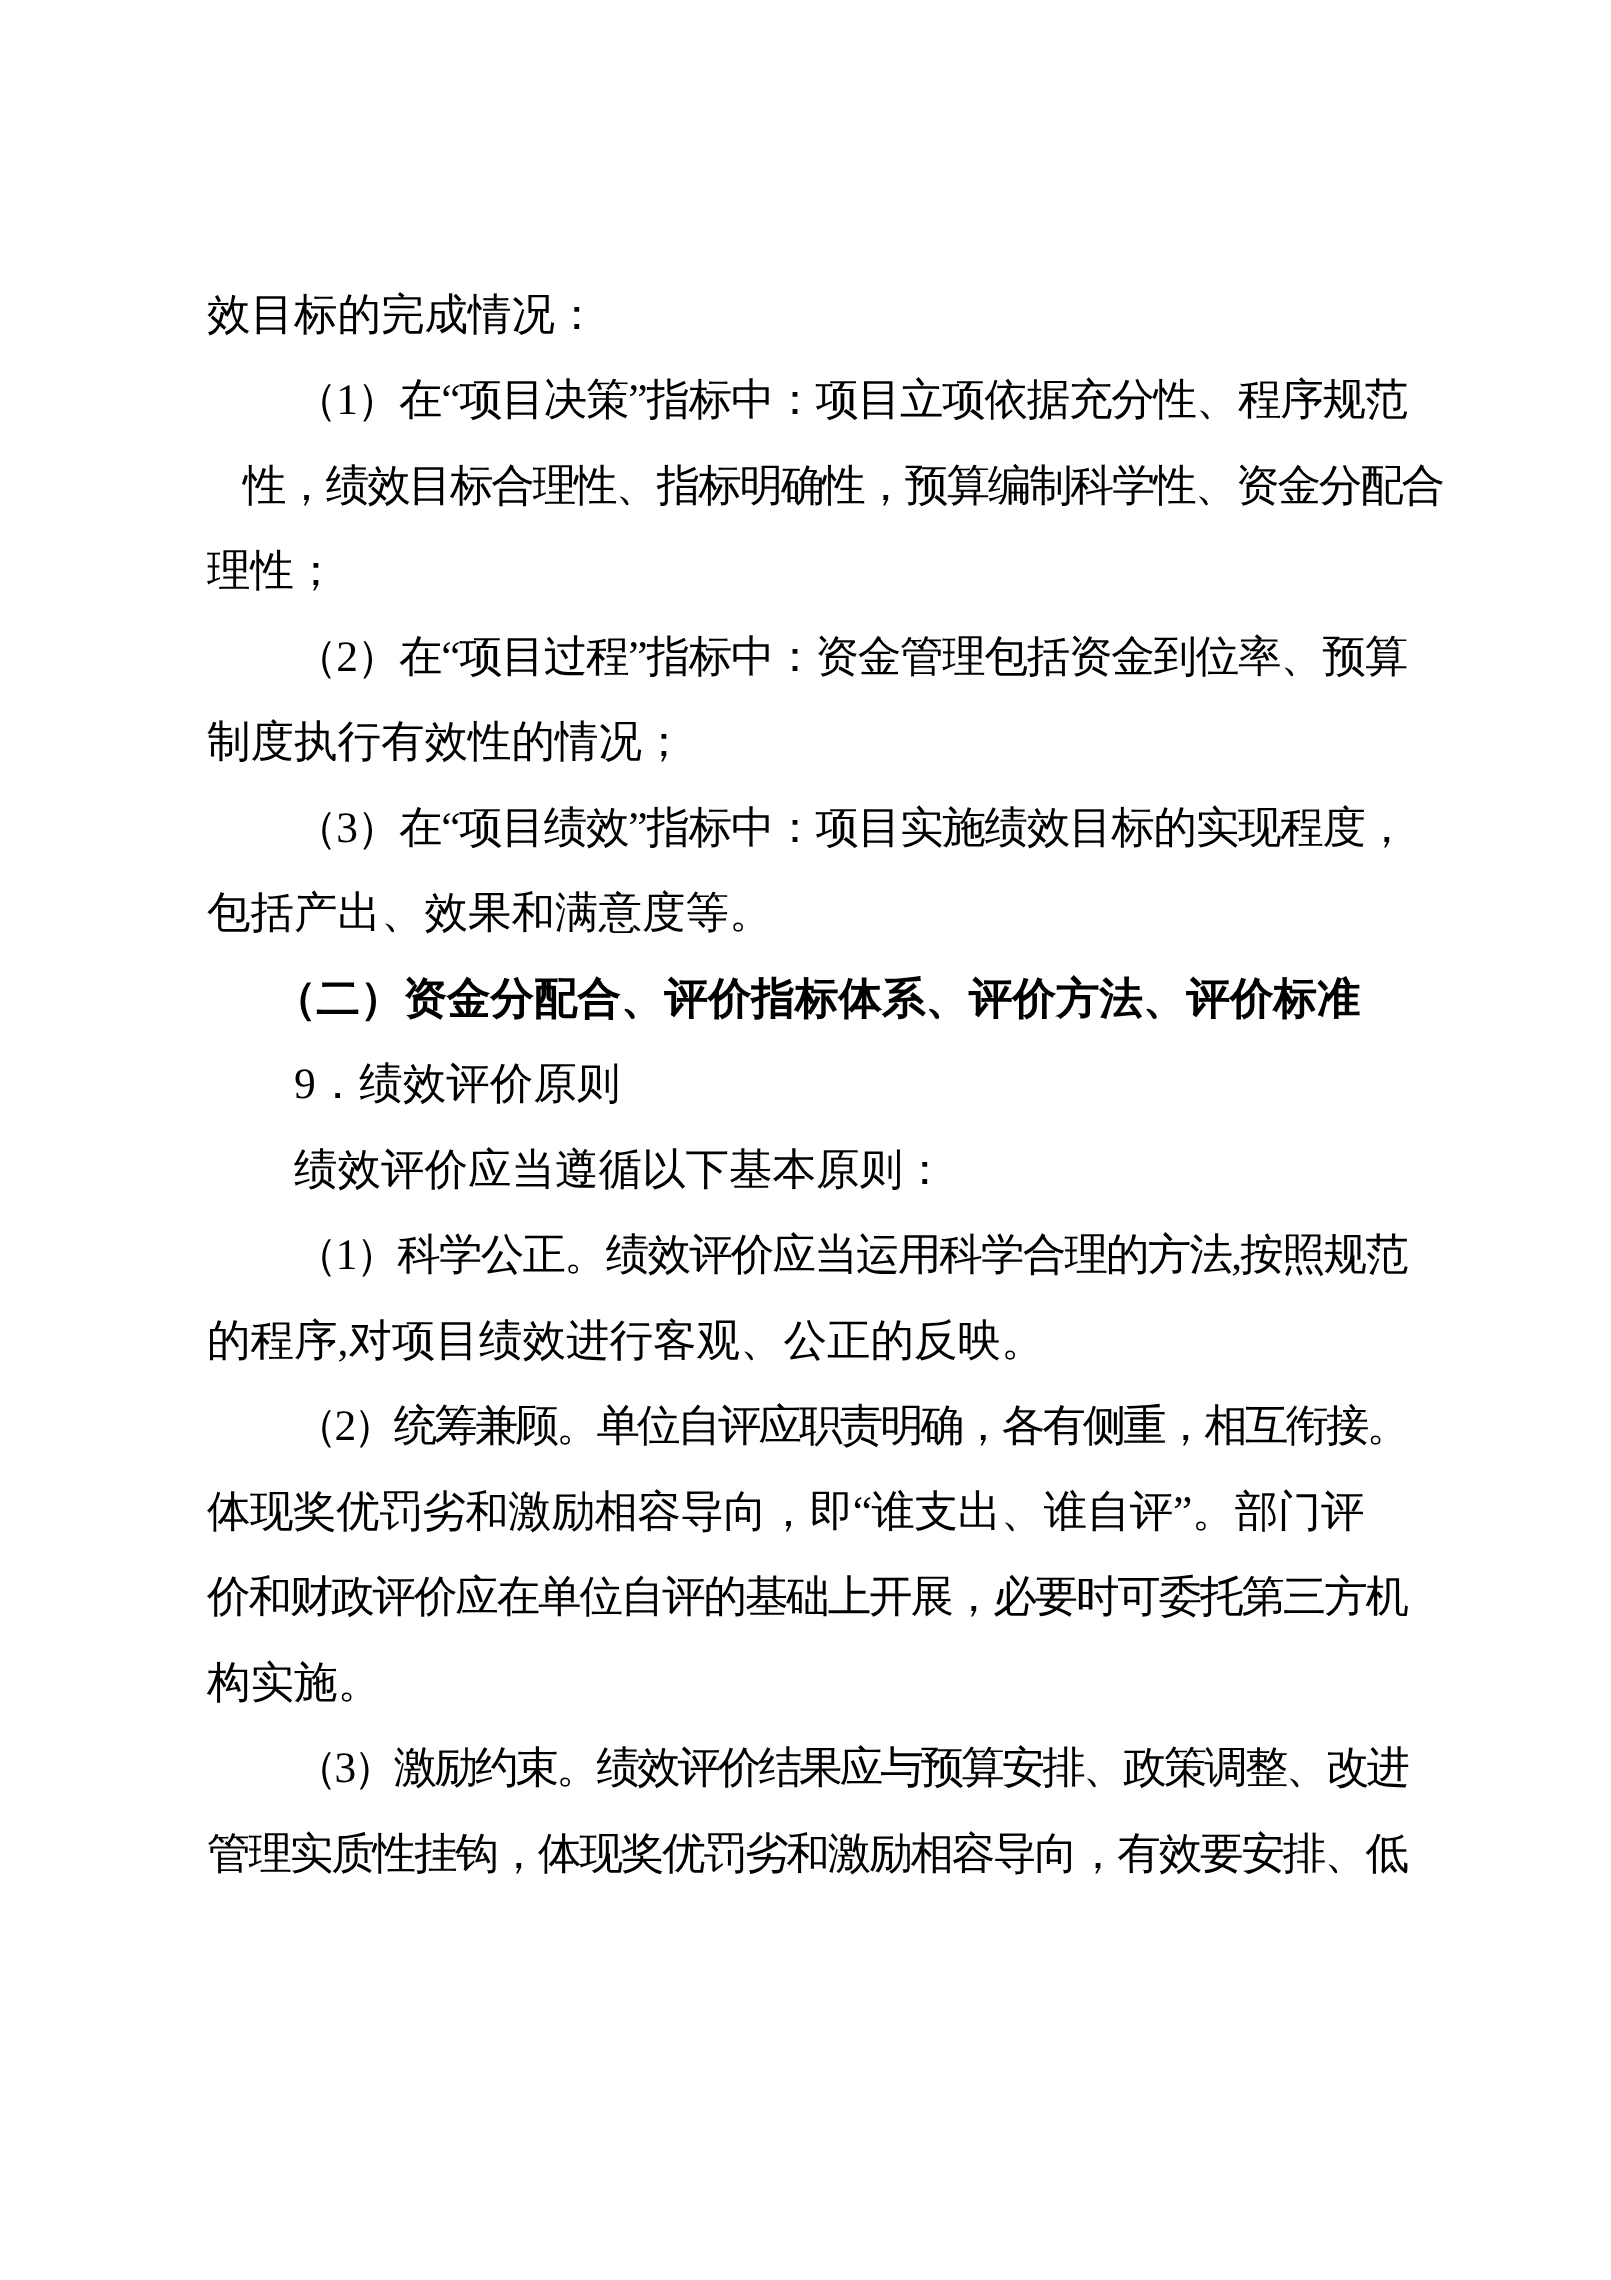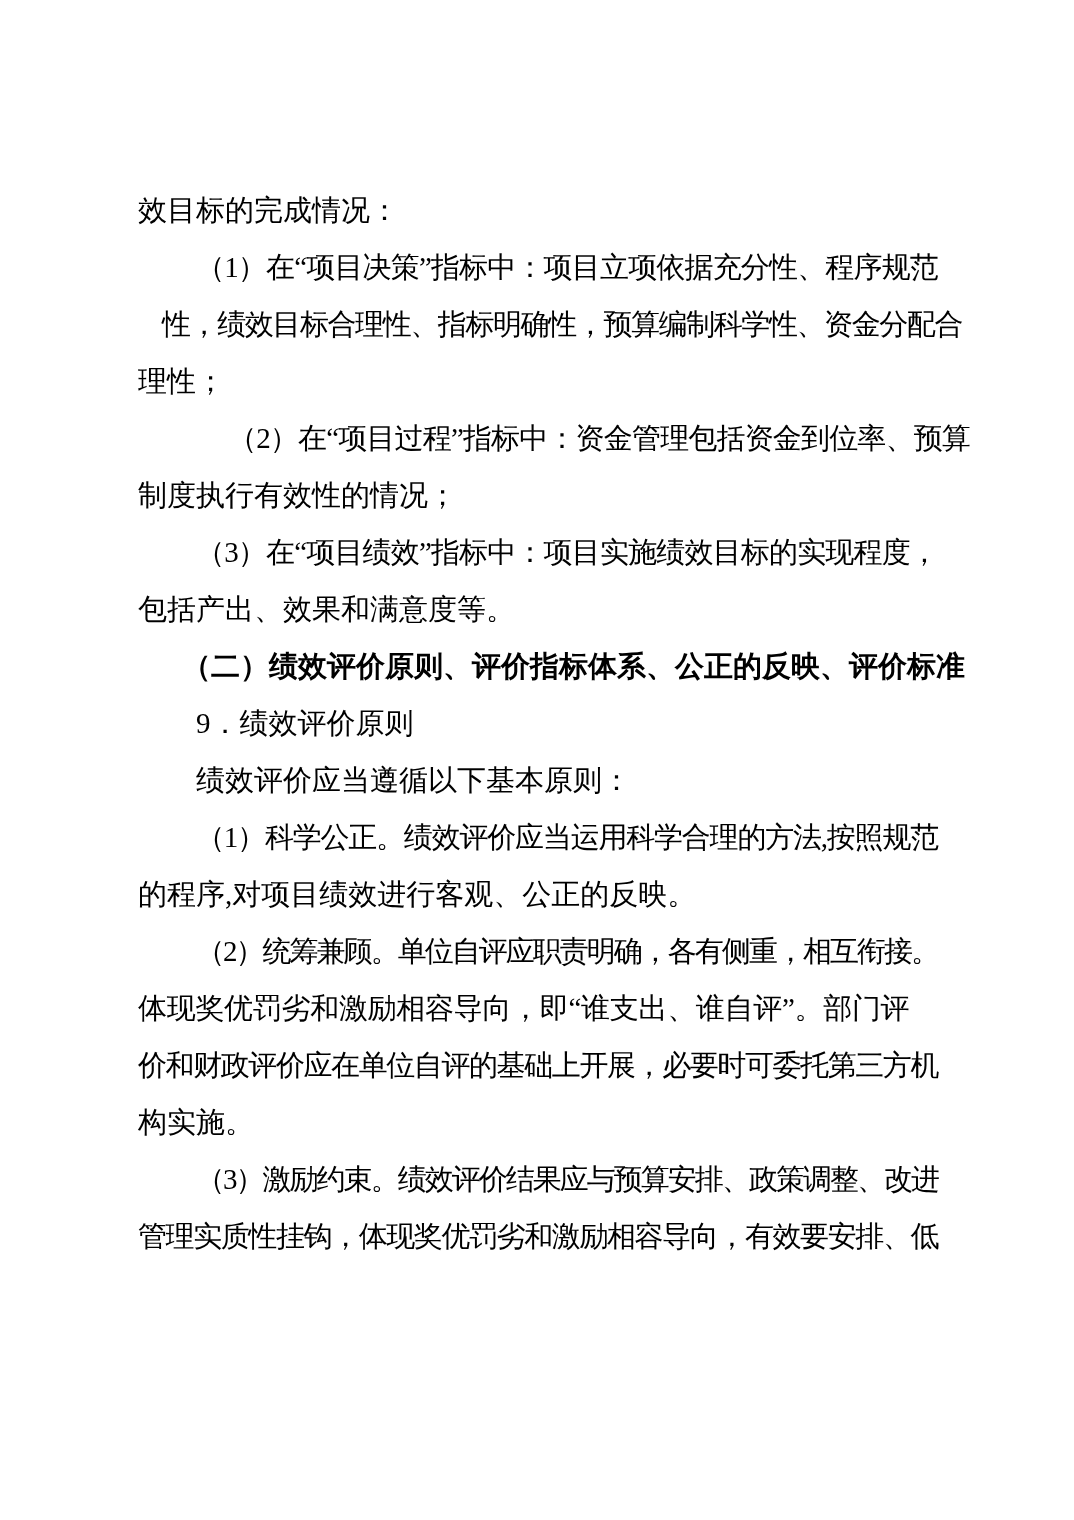--- a/index.html
+++ b/index.html
@@ -37,25 +37,25 @@
   .heading { padding-left: 44px; }
 </style>
 </head>
 <body>
 
 <div id="doc">
     <div class="line"><span class="txt">效目标的完成情况：</span></div>
     <div class="line indent"><span class="txt" style="letter-spacing: -0.830357px;">（1）在“项目决策”指标中：项目立项依据充分性、程序规范</span></div>
     <div class="line"><span class="txt" style="letter-spacing: -1.41379px; margin-left: 24px;">性，绩效目标合理性、指标明确性，预算编制科学性、资金分配合</span></div>
     <div class="line"><span class="txt">理性；</span></div>
-    <div class="line indent"><span class="txt" style="letter-spacing: -0.830357px; margin-left: 32px;">（2）在“项目过程”指标中：资金管理包括资金到位率、预算</span></div>
+    <div class="line indent"><span class="txt" style="letter-spacing: -0.830357px;">（2）在“项目过程”指标中：资金管理包括资金到位率、预算</span></div>
     <div class="line"><span class="txt">制度执行有效性的情况；</span></div>
     <div class="line indent"><span class="txt" style="letter-spacing: -0.830357px;">（3）在“项目绩效”指标中：项目实施绩效目标的实现程度，</span></div>
     <div class="line"><span class="txt">包括产出、效果和满意度等。</span></div>
-    <div class="line bold heading"><span class="txt">（二）绩效评价原则、评价指标体系、公正的反映、评价标准</span></div>
+    <div class="line bold heading"><span class="txt">（二）资金分配合、评价指标体系、评价方法、评价标准</span></div>
     <div class="line indent"><span class="txt">9．绩效评价原则</span></div>
     <div class="line indent"><span class="txt">绩效评价应当遵循以下基本原则：</span></div>
     <div class="line indent"><span class="txt" style="letter-spacing: -1.20536px;">（1）科学公正。绩效评价应当运用科学合理的方法,按照规范</span></div>
     <div class="line"><span class="txt">的程序,对项目绩效进行客观、公正的反映。</span></div>
     <div class="line indent"><span class="txt" style="letter-spacing: -1.98214px;">（2）统筹兼顾。单位自评应职责明确，各有侧重，相互衔接。</span></div>
     <div class="line"><span class="txt" style="letter-spacing: -0.301724px;">体现奖优罚劣和激励相容导向，即“谁支出、谁自评”。部门评</span></div>
     <div class="line"><span class="txt" style="letter-spacing: -1.41379px;">价和财政评价应在单位自评的基础上开展，必要时可委托第三方机</span></div>
     <div class="line"><span class="txt">构实施。</span></div>
     <div class="line indent"><span class="txt" style="letter-spacing: -1.98214px;">（3）激励约束。绩效评价结果应与预算安排、政策调整、改进</span></div>
     <div class="line"><span class="txt" style="letter-spacing: -1.41379px;">管理实质性挂钩，体现奖优罚劣和激励相容导向，有效要安排、低</span></div>

